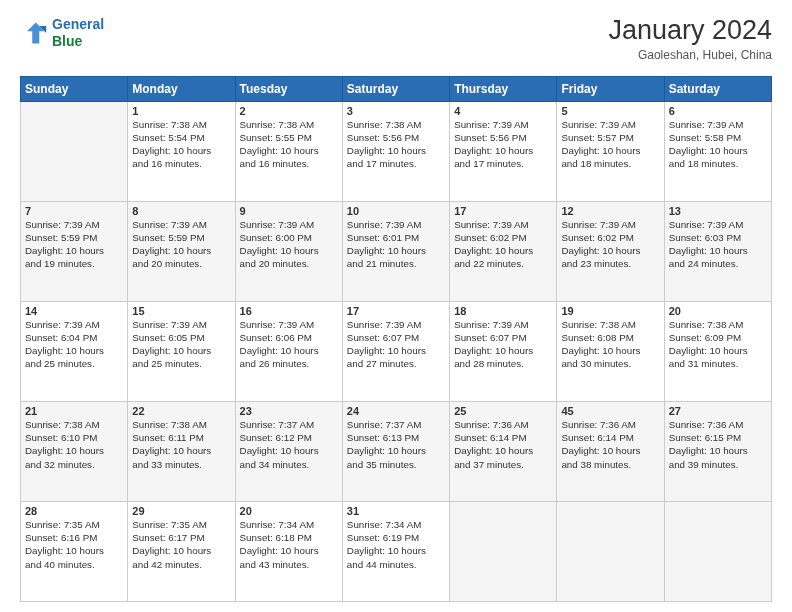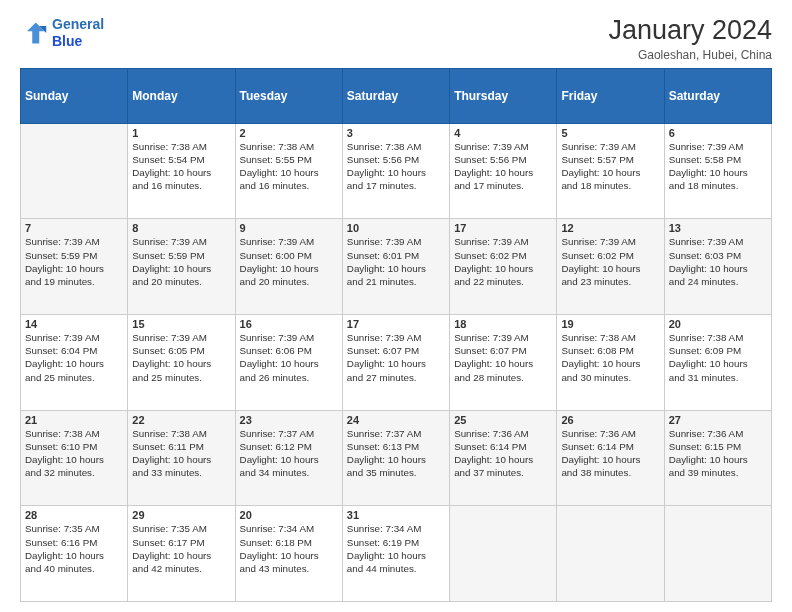--- a/index.html
+++ b/index.html
@@ -14,21 +14,21 @@
       width: 792px;
       height: 612px;
       padding: 16px 20px 10px 20px;
       display: flex;
       flex-direction: column;
     }
     .header {
       display: flex;
       justify-content: space-between;
       align-items: flex-start;
-      margin-bottom: 6px;
+      margin-bottom: 14px;
     }
     .logo {
       display: flex;
       align-items: center;
       gap: 4px;
     }
     .logo-icon {
       width: 28px;
       height: 28px;
     }
@@ -48,21 +48,21 @@
     }
     .calendar {
       width: 100%;
       border-collapse: collapse;
       flex: 1;
       font-size: 10.5px;
     }
     .calendar thead tr th {
       background-color: #2a6db5;
       color: white;
-      padding: 20px 4px;
+      padding: 5px 4px;
       text-align: left;
       font-size: 12px;
       font-weight: bold;
       border: 1px solid #1a5a9a;
     }
     .calendar tbody tr td {
       border: 1px solid #ccc;
       vertical-align: top;
       padding: 3px 4px;
       width: calc(100% / 7);
@@ -98,21 +98,21 @@
 <div class="page">
   <div class="header">
     <div class="logo">
       <svg class="logo-icon" viewBox="0 0 32 32">
         <polygon points="18,4 28,14 22,14 22,28 14,28 14,14 8,14" fill="#4a90d9"></polygon>
         <polygon points="22,8 30,8 30,16" fill="#2a6db5"></polygon>
       </svg>
       <div>
         <div style="font-size:14px;font-weight:bold;color:#333;line-height:1.2;">
           <span style="color:#2a6db5;">General</span><br>
-          <span style="color:#1d4ed8;">Blue</span>
+          <span style="color:#15803d;">Blue</span>
         </div>
       </div>
     </div>
     <div class="title-block">
       <div class="main-title">January 2024</div>
       <div class="subtitle">Gaoleshan, Hubei, China</div>
     </div>
   </div>
 
   <table class="calendar">
@@ -305,21 +305,21 @@
 and 35 minutes.</div>
           </td>
           <td>
             <span class="day-number">25</span>
             <div class="day-info" style="white-space: pre-line;">Sunrise: 7:36 AM
 Sunset: 6:14 PM
 Daylight: 10 hours
 and 37 minutes.</div>
           </td>
           <td>
-            <span class="day-number">26</span>
+            <span class="day-number">45</span>
             <div class="day-info" style="white-space: pre-line;">Sunrise: 7:36 AM
 Sunset: 6:14 PM
 Daylight: 10 hours
 and 38 minutes.</div>
           </td>
           <td>
             <span class="day-number">27</span>
             <div class="day-info" style="white-space: pre-line;">Sunrise: 7:36 AM
 Sunset: 6:15 PM
 Daylight: 10 hours

